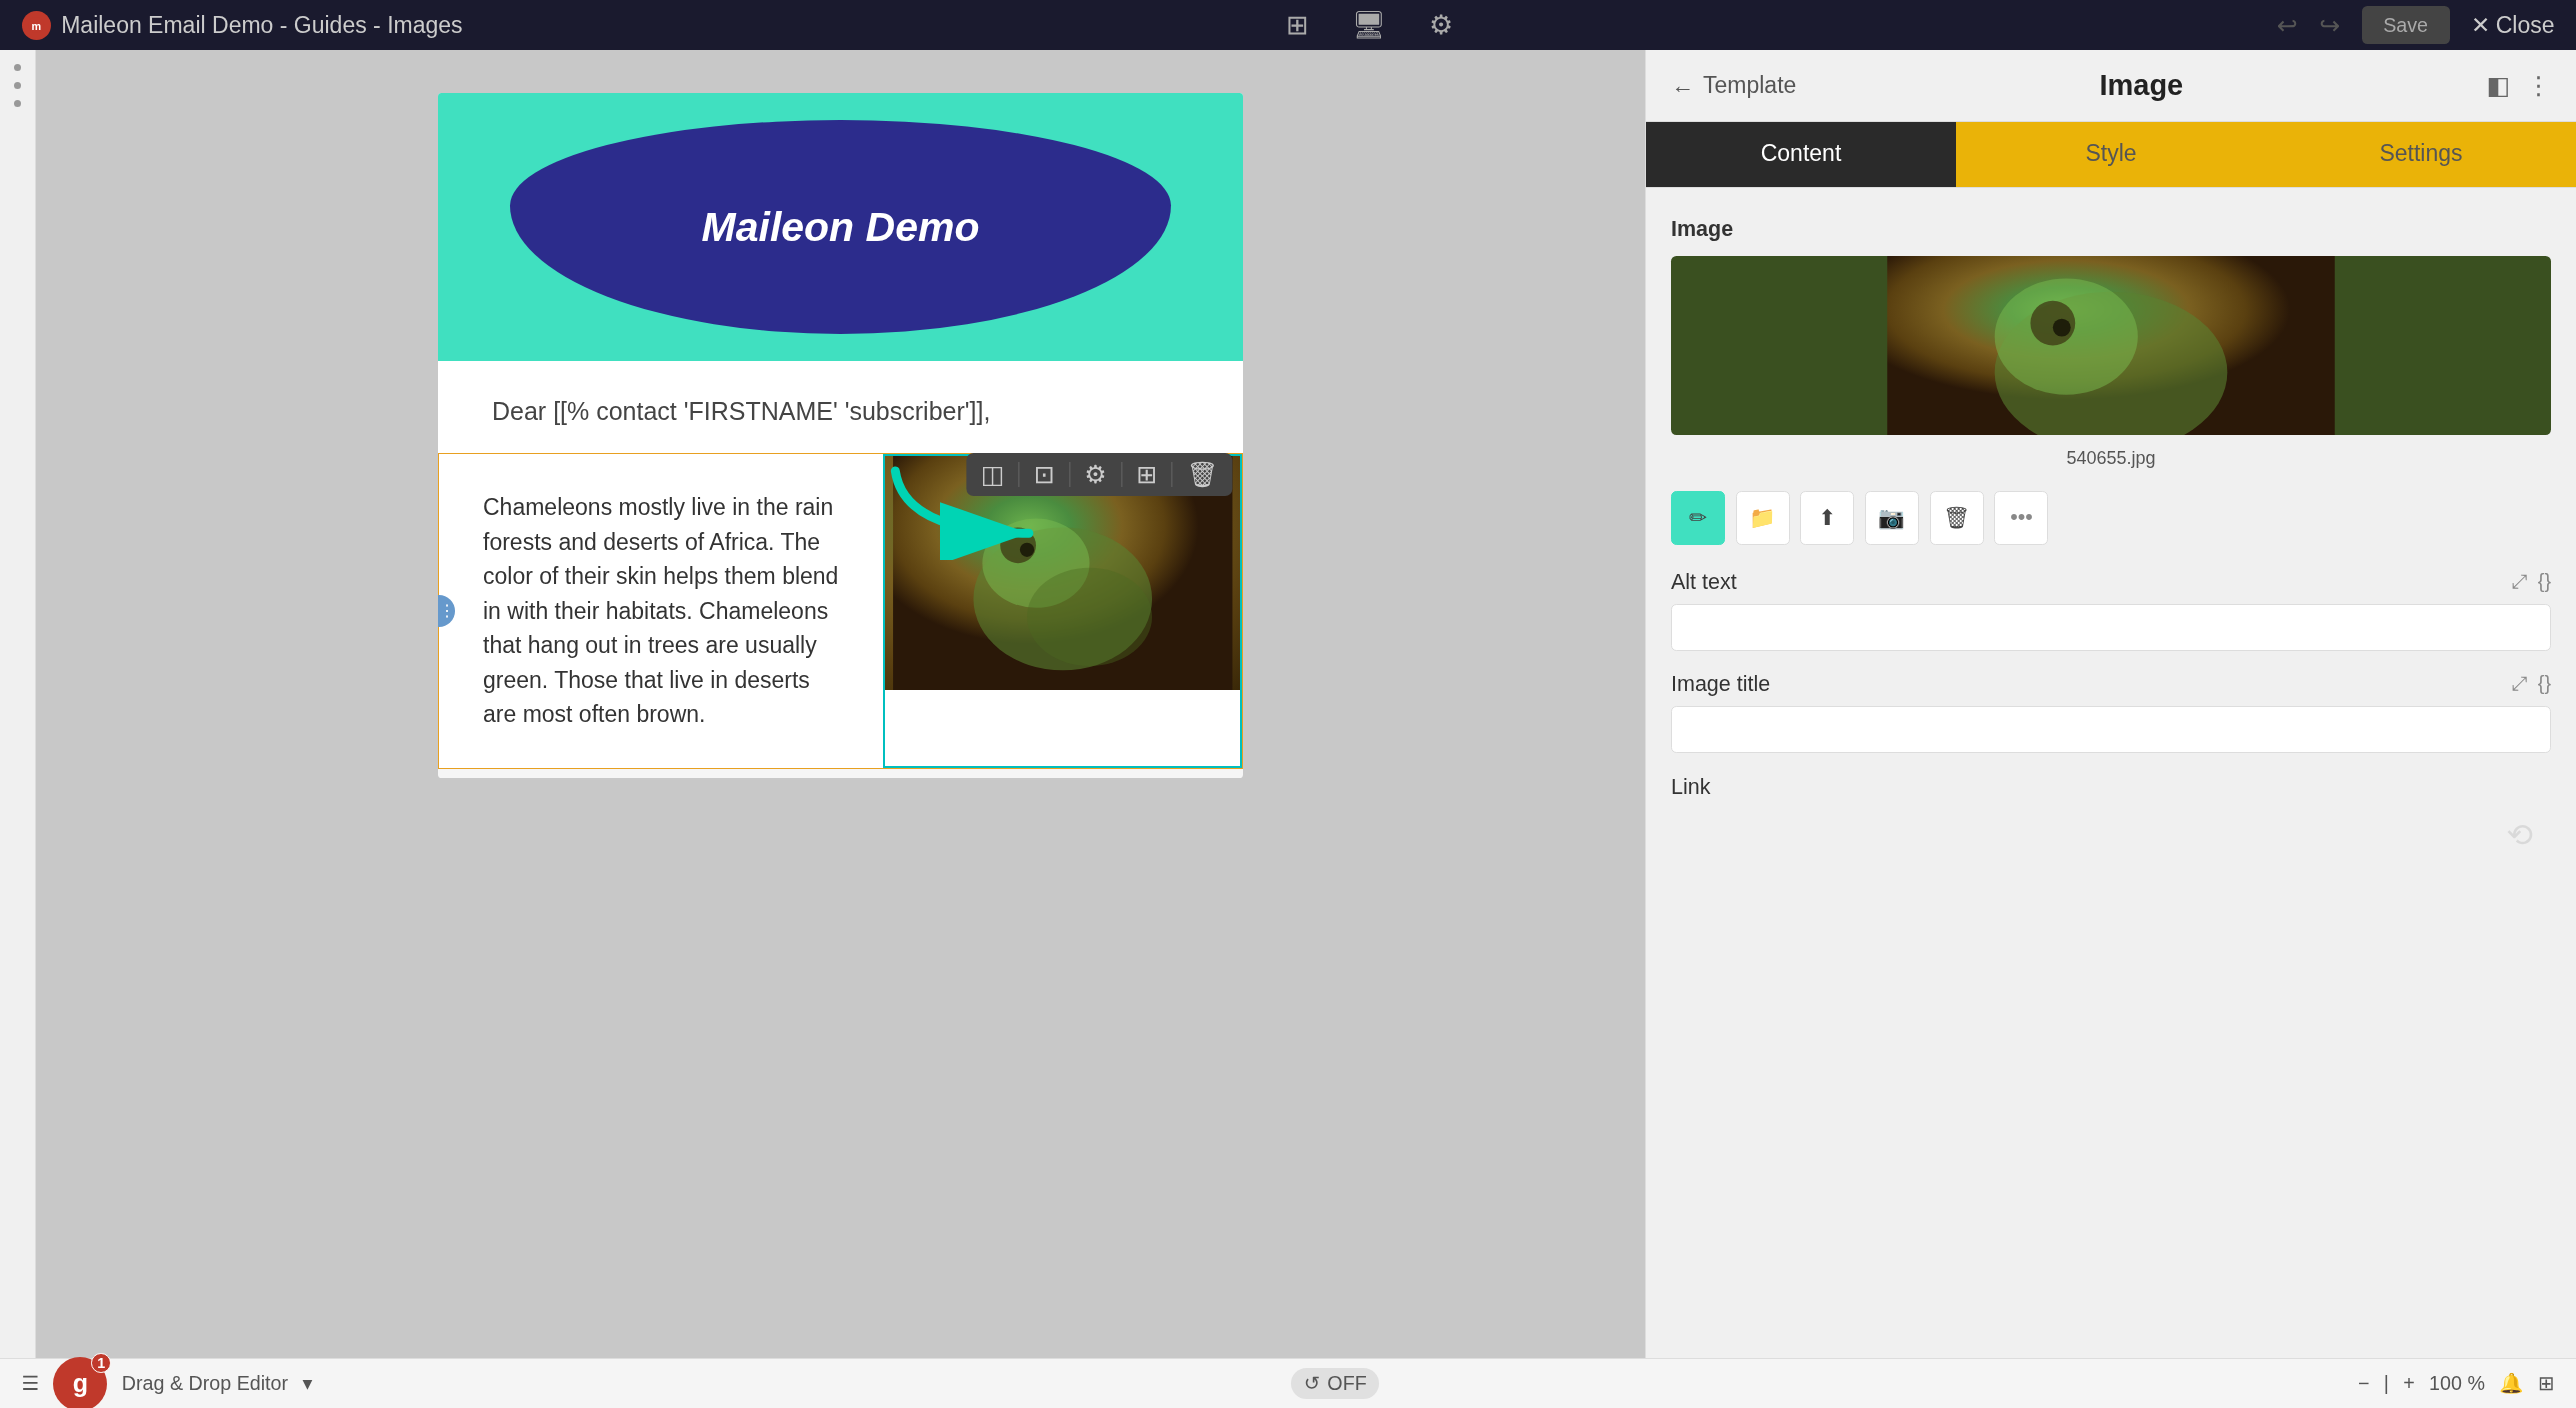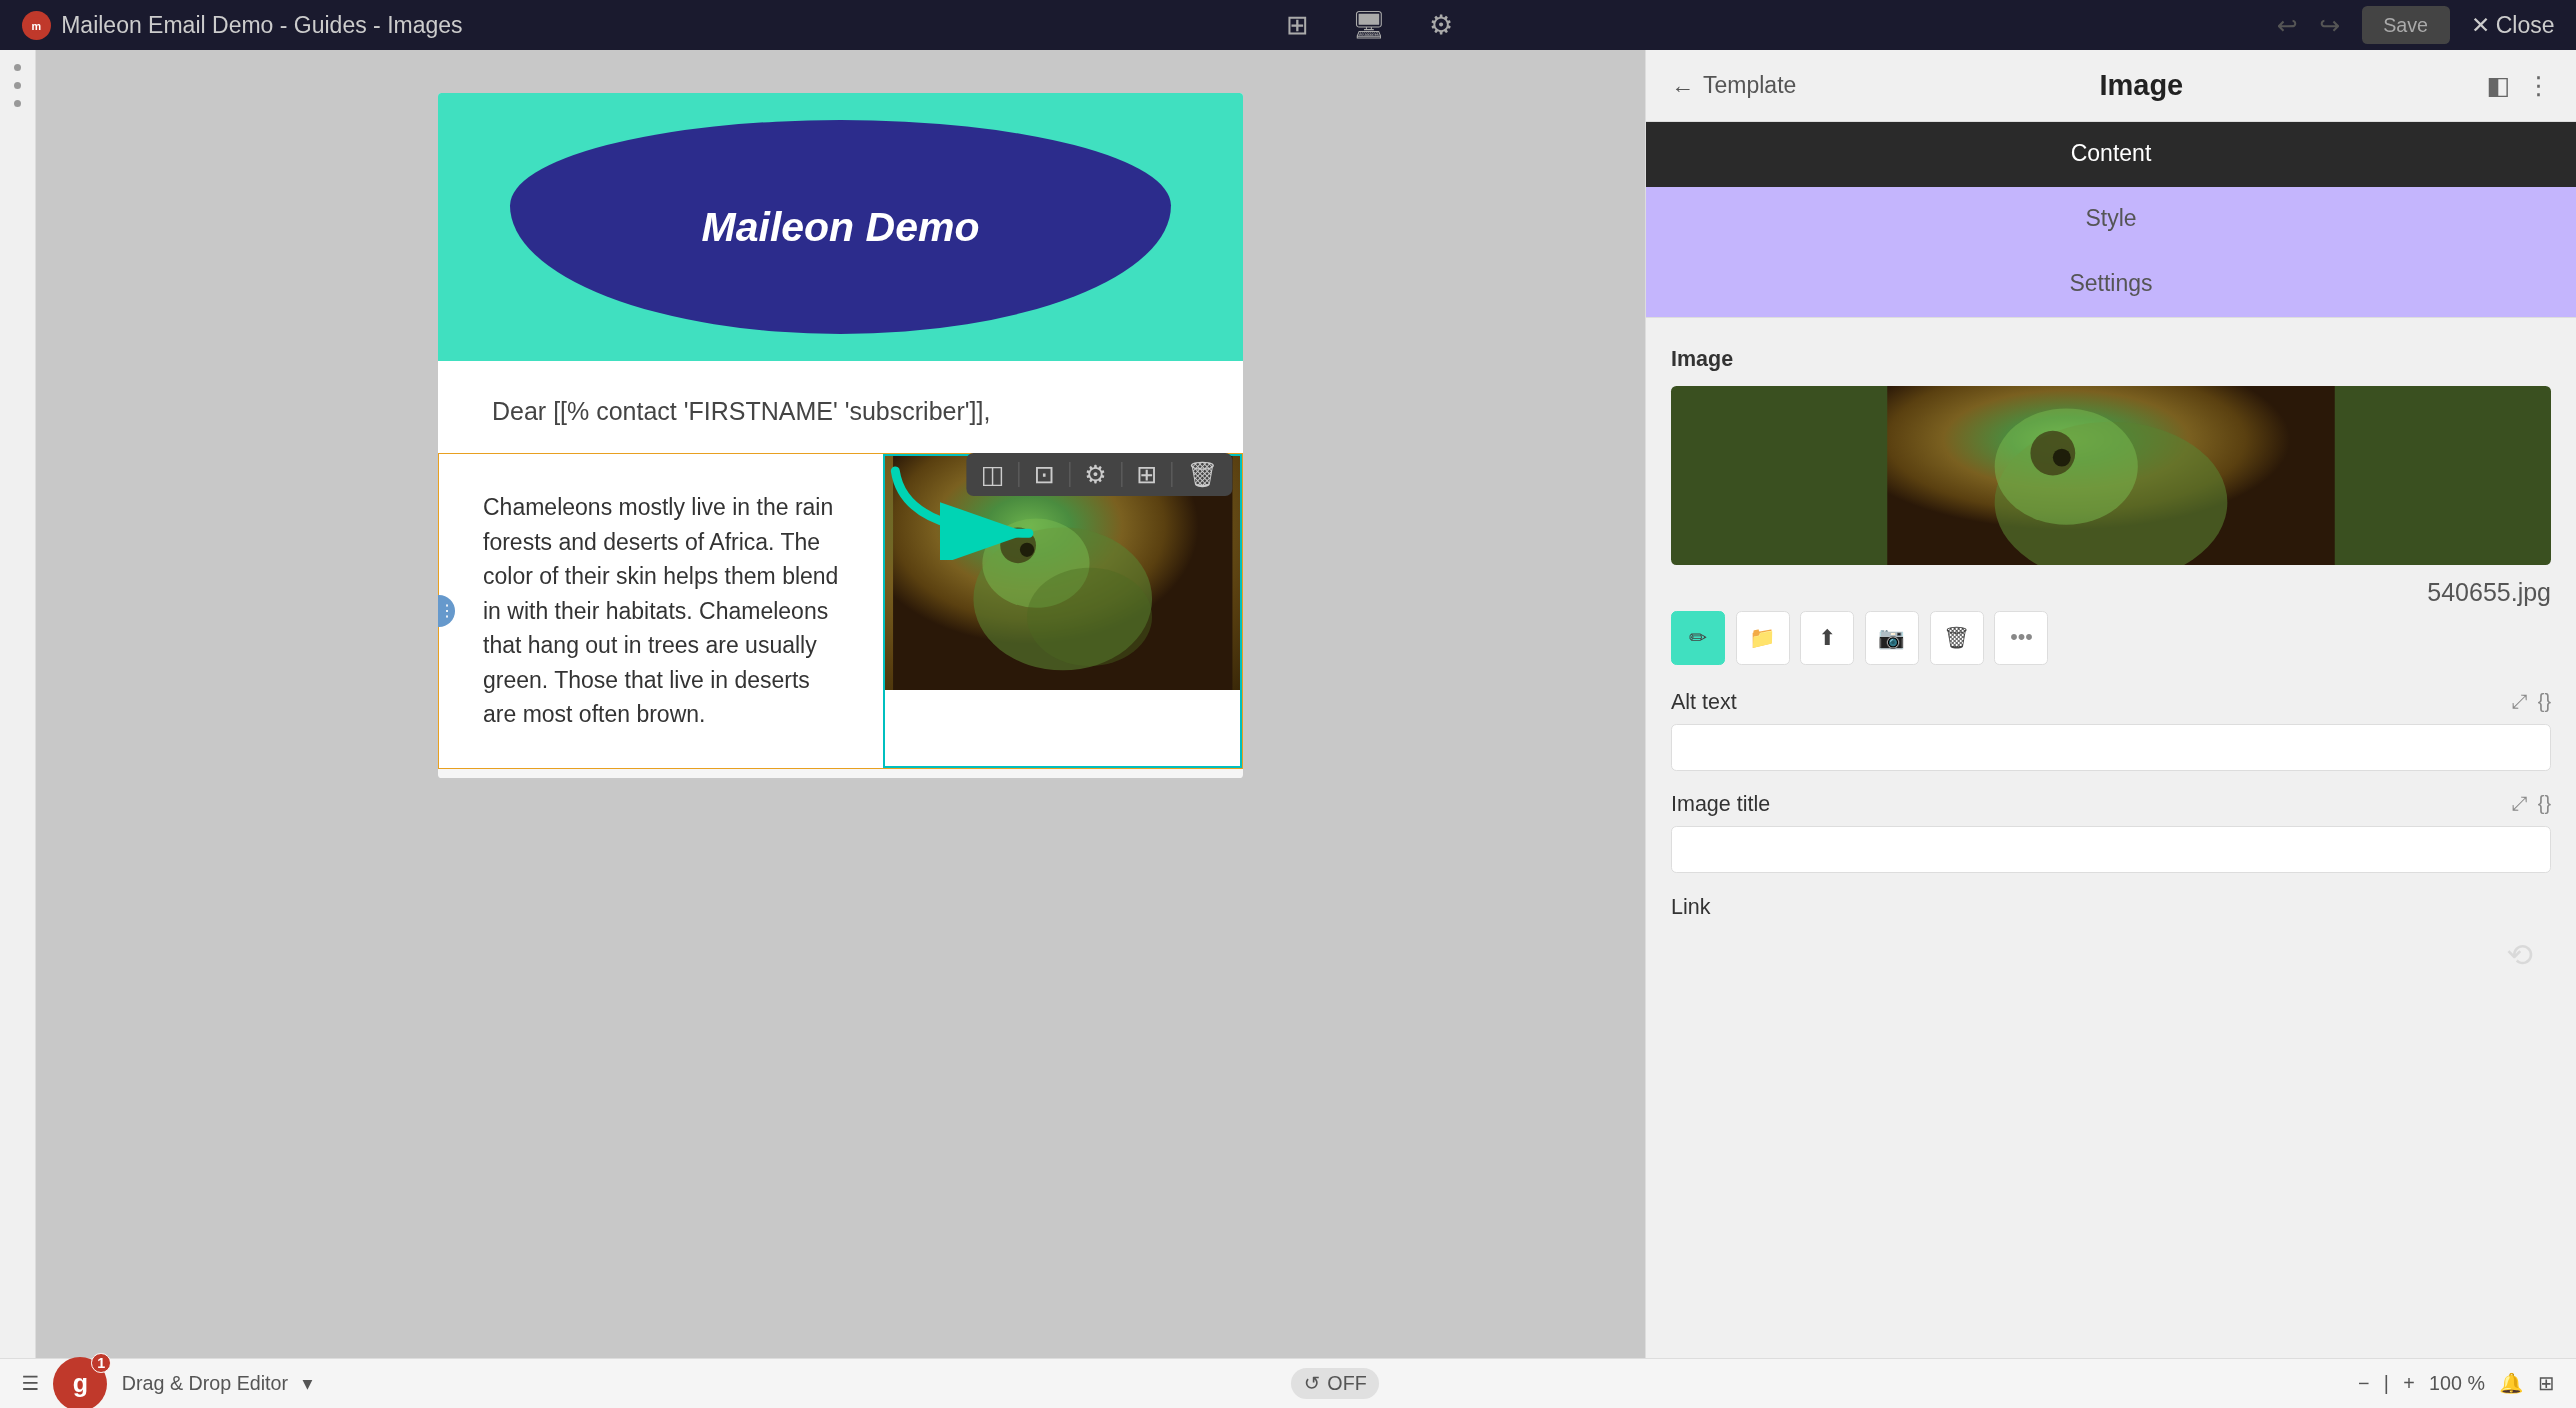--- a/index.html
+++ b/index.html
@@ -95,35 +95,35 @@
       height: 72px; background: #f0f0f0; border-bottom: 0.9px solid #ddd;
       display: flex; align-items: center; padding: 0 25px; gap: 14.3px;
     }
     .panel-back { color: #555; font-size: 23px; cursor: pointer; display: flex; align-items: center; gap: 9px; }
     .panel-title { font-size: 29px; font-weight: 600; color: #222; flex: 1; text-align: center; }
     .panel-header-actions { display: flex; align-items: center; gap: 16px; }
     .panel-header-icon { color: #666; font-size: 25px; cursor: pointer; }
 
     
     .panel-tabs {
-      display: flex; border-bottom: 0.9px solid #ddd; background: #c4b5fd; flex-direction: column;
+      display: flex; border-bottom: 0.9px solid #ddd; background: #eab308;
     }
     .panel-tab {
       flex: 1; padding: 18px; text-align: center; font-size: 23px; cursor: pointer;
       color: #555; border-bottom: 2.7px solid transparent;
     }
     .panel-tab.active { background: #2a2a2a; color: white; }
 
     
     .panel-content { flex: 1; overflow-y: auto; padding: 29px 25px; }
 
     .panel-section-label {
       font-size: 21.5px; font-weight: 600; color: #333; margin-bottom: 14.3px;
     }
-    .panel-image-filename { text-align: right; font-size: 25px; color: #555; margin-bottom: 4px; }
+    .panel-image-filename { text-align: center; font-size: 18px; color: #555; margin-bottom: 22px; }
     .panel-image-meta { text-align: center; font-size: 18px; color: #888; margin-bottom: 18px; }
 
     
     .image-actions { display: flex; align-items: center; gap: 10.7px; margin-bottom: 25px; }
     .img-action-btn {
       width: 54px; height: 54px; background: white; border: 0.9px solid #ddd; border-radius: 5.4px;
       display: flex; align-items: center; justify-content: center; cursor: pointer; font-size: 21.5px; color: #444;
     }
     .img-action-btn.active { background: #40e0c0; border-color: #40e0c0; }
     .img-action-btn.more { color: #888; }

